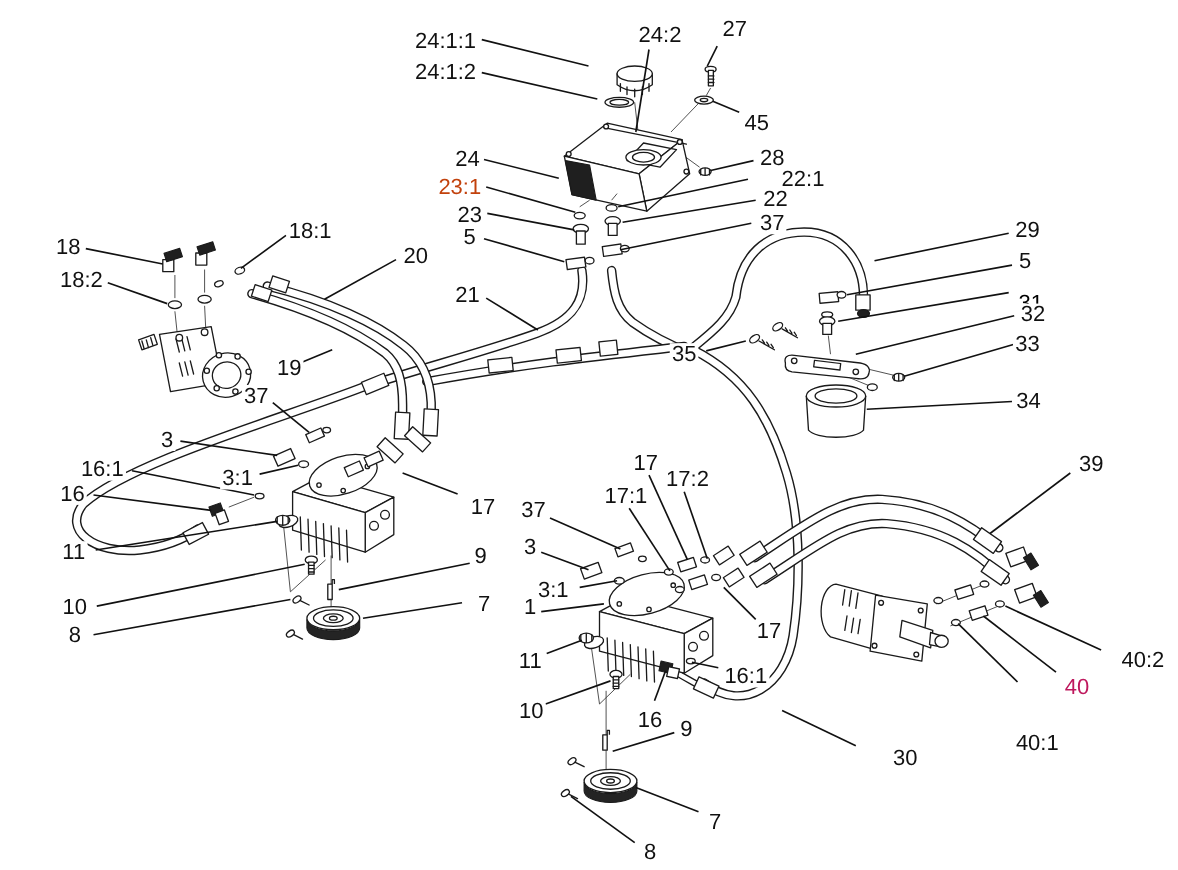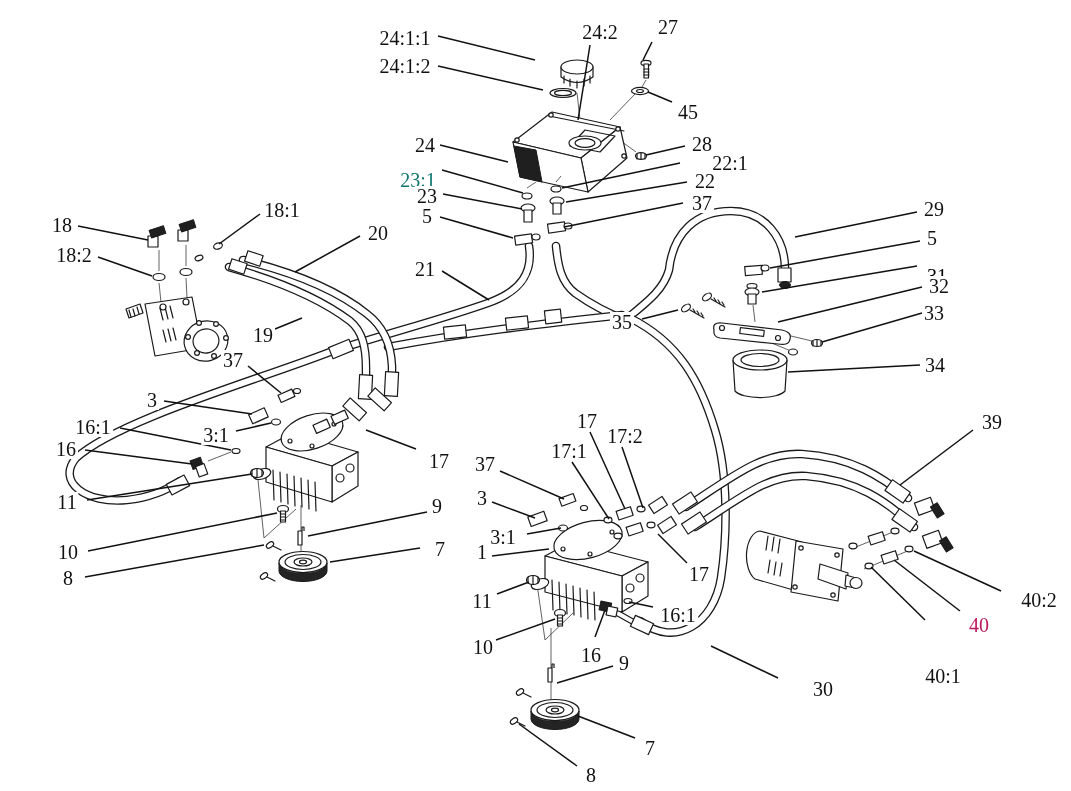--- a/index.html
+++ b/index.html
@@ -1,17 +1,17 @@
 <!DOCTYPE html>
 <html><head>
 <meta charset="utf-8">
 <style>
   html,body{margin:0;padding:0;background:#ffffff;}
   .stage{position:relative;width:1071px;height:791px;background:#ffffff;overflow:hidden;
-         font-family:Liberation Serif, serif;}
+         font-family:Liberation Sans, sans-serif;}
   .stage svg{position:absolute;left:0;top:0;}
   
   .ln{stroke:#1a1a1a;stroke-width:1.2;fill:none;stroke-linecap:round;stroke-linejoin:round;}
   .fw{stroke:#1a1a1a;stroke-width:1.2;fill:#ffffff;stroke-linejoin:round;}
   .fd{stroke:#1a1a1a;stroke-width:1;fill:#1f1f1f;stroke-linejoin:round;}
   .thin{stroke:#3a3a3a;stroke-width:0.8;fill:none;}
   .hoseO{stroke:#1a1a1a;stroke-width:8.6;fill:none;stroke-linecap:round;}
   .hoseI{stroke:#ffffff;stroke-width:6;fill:none;stroke-linecap:round;}
   .hoseO2{stroke:#1a1a1a;stroke-width:6.4;fill:none;stroke-linecap:round;}
   .hoseI2{stroke:#ffffff;stroke-width:4;fill:none;stroke-linecap:round;}
@@ -427,21 +427,21 @@
 </svg>
 
 <div id="label-layer">
       <div class="callout" style="left: 405px; top: 38px; color: rgb(17, 17, 17);">24:1:1</div>
       <div class="callout" style="left: 600px; top: 32px; color: rgb(17, 17, 17);">24:2</div>
       <div class="callout" style="left: 668px; top: 27px; color: rgb(17, 17, 17);">27</div>
       <div class="callout" style="left: 405px; top: 66px; color: rgb(17, 17, 17);">24:1:2</div>
       <div class="callout" style="left: 688px; top: 112px; color: rgb(17, 17, 17);">45</div>
       <div class="callout" style="left: 425px; top: 145px; color: rgb(17, 17, 17);">24</div>
       <div class="callout" style="left: 702px; top: 144px; color: rgb(17, 17, 17);">28</div>
-      <div class="callout" style="left: 418px; top: 180px; color: #0f766e;">23:1</div>
+      <div class="callout" style="left: 418px; top: 170px; color: #c2410c;">23:1</div>
       <div class="callout" style="left: 730px; top: 163px; color: rgb(17, 17, 17);">22:1</div>
       <div class="callout" style="left: 705px; top: 181px; color: rgb(17, 17, 17);">22</div>
       <div class="callout" style="left: 427px; top: 196px; color: rgb(17, 17, 17);">23</div>
       <div class="callout" style="left: 702px; top: 203px; color: rgb(17, 17, 17);">37</div>
       <div class="callout" style="left: 427px; top: 216px; color: rgb(17, 17, 17);">5</div>
       <div class="callout" style="left: 934px; top: 209px; color: rgb(17, 17, 17);">29</div>
       <div class="callout" style="left: 932px; top: 238px; color: rgb(17, 17, 17);">5</div>
       <div class="callout" style="left: 937px; top: 276px; color: #000000;">31</div>
       <div class="callout" style="left: 939px; top: 286px; color: rgb(17, 17, 17);">32</div>
       <div class="callout" style="left: 934px; top: 313px; color: rgb(17, 17, 17);">33</div>

